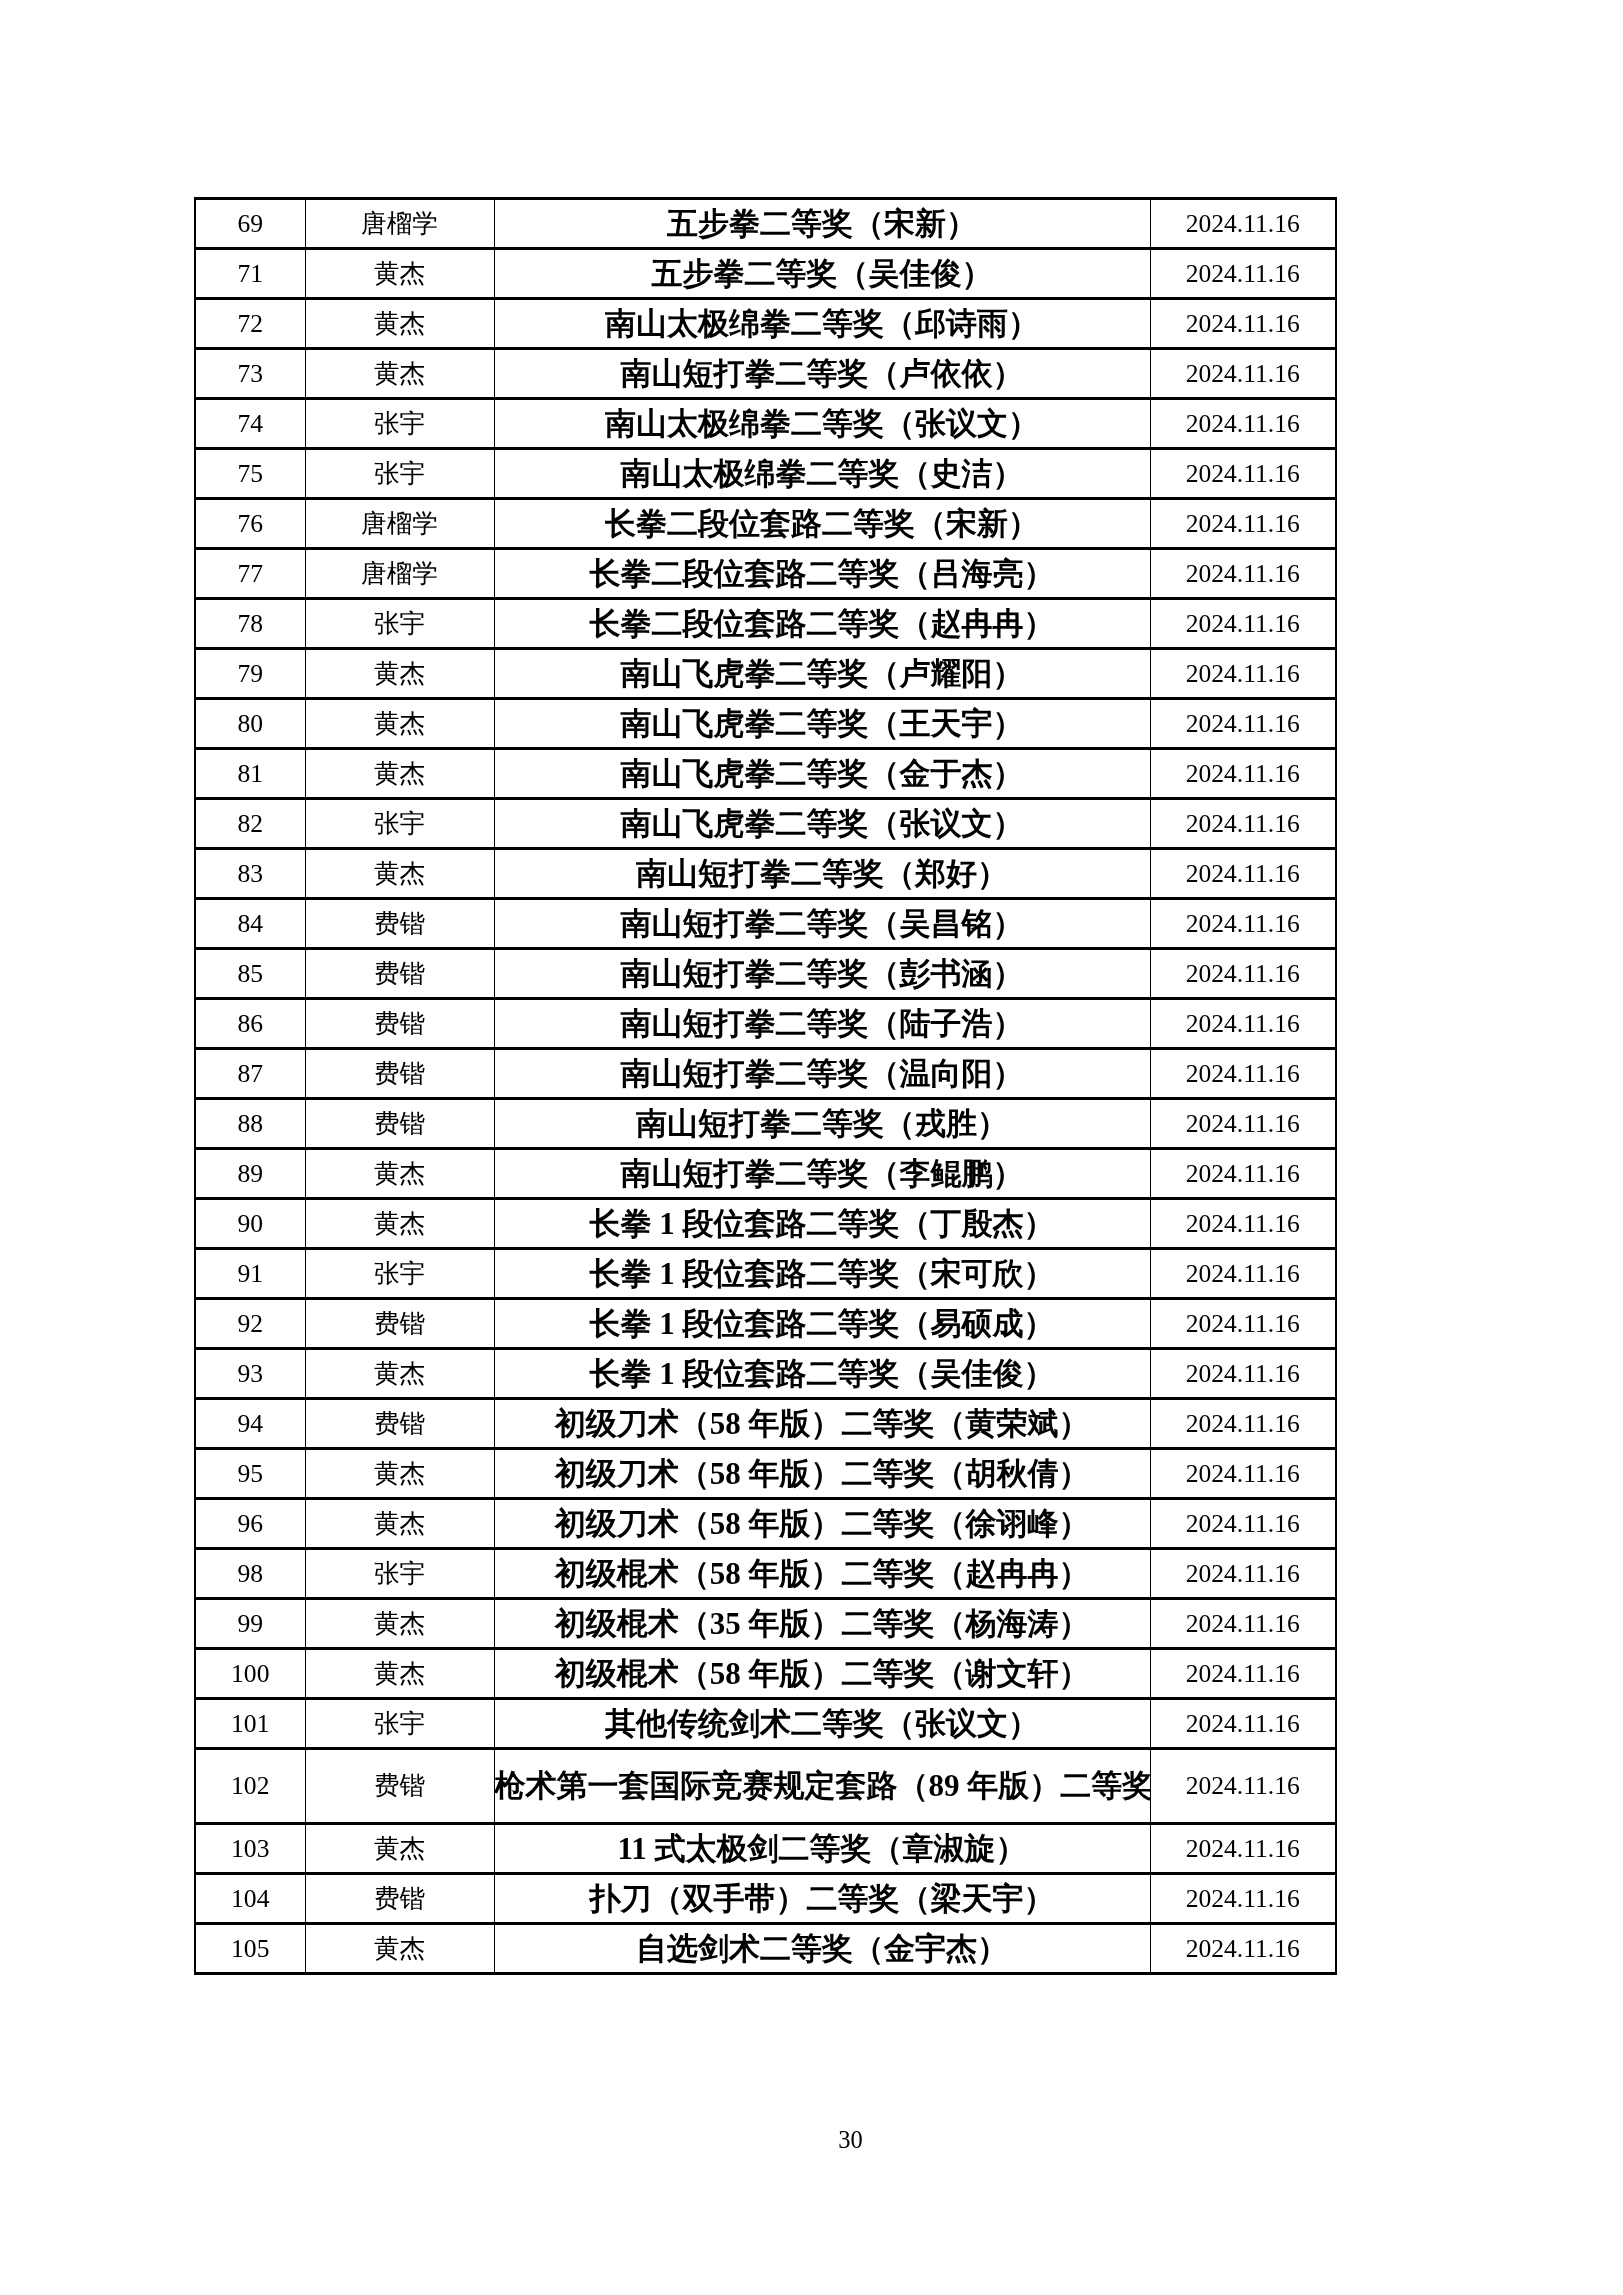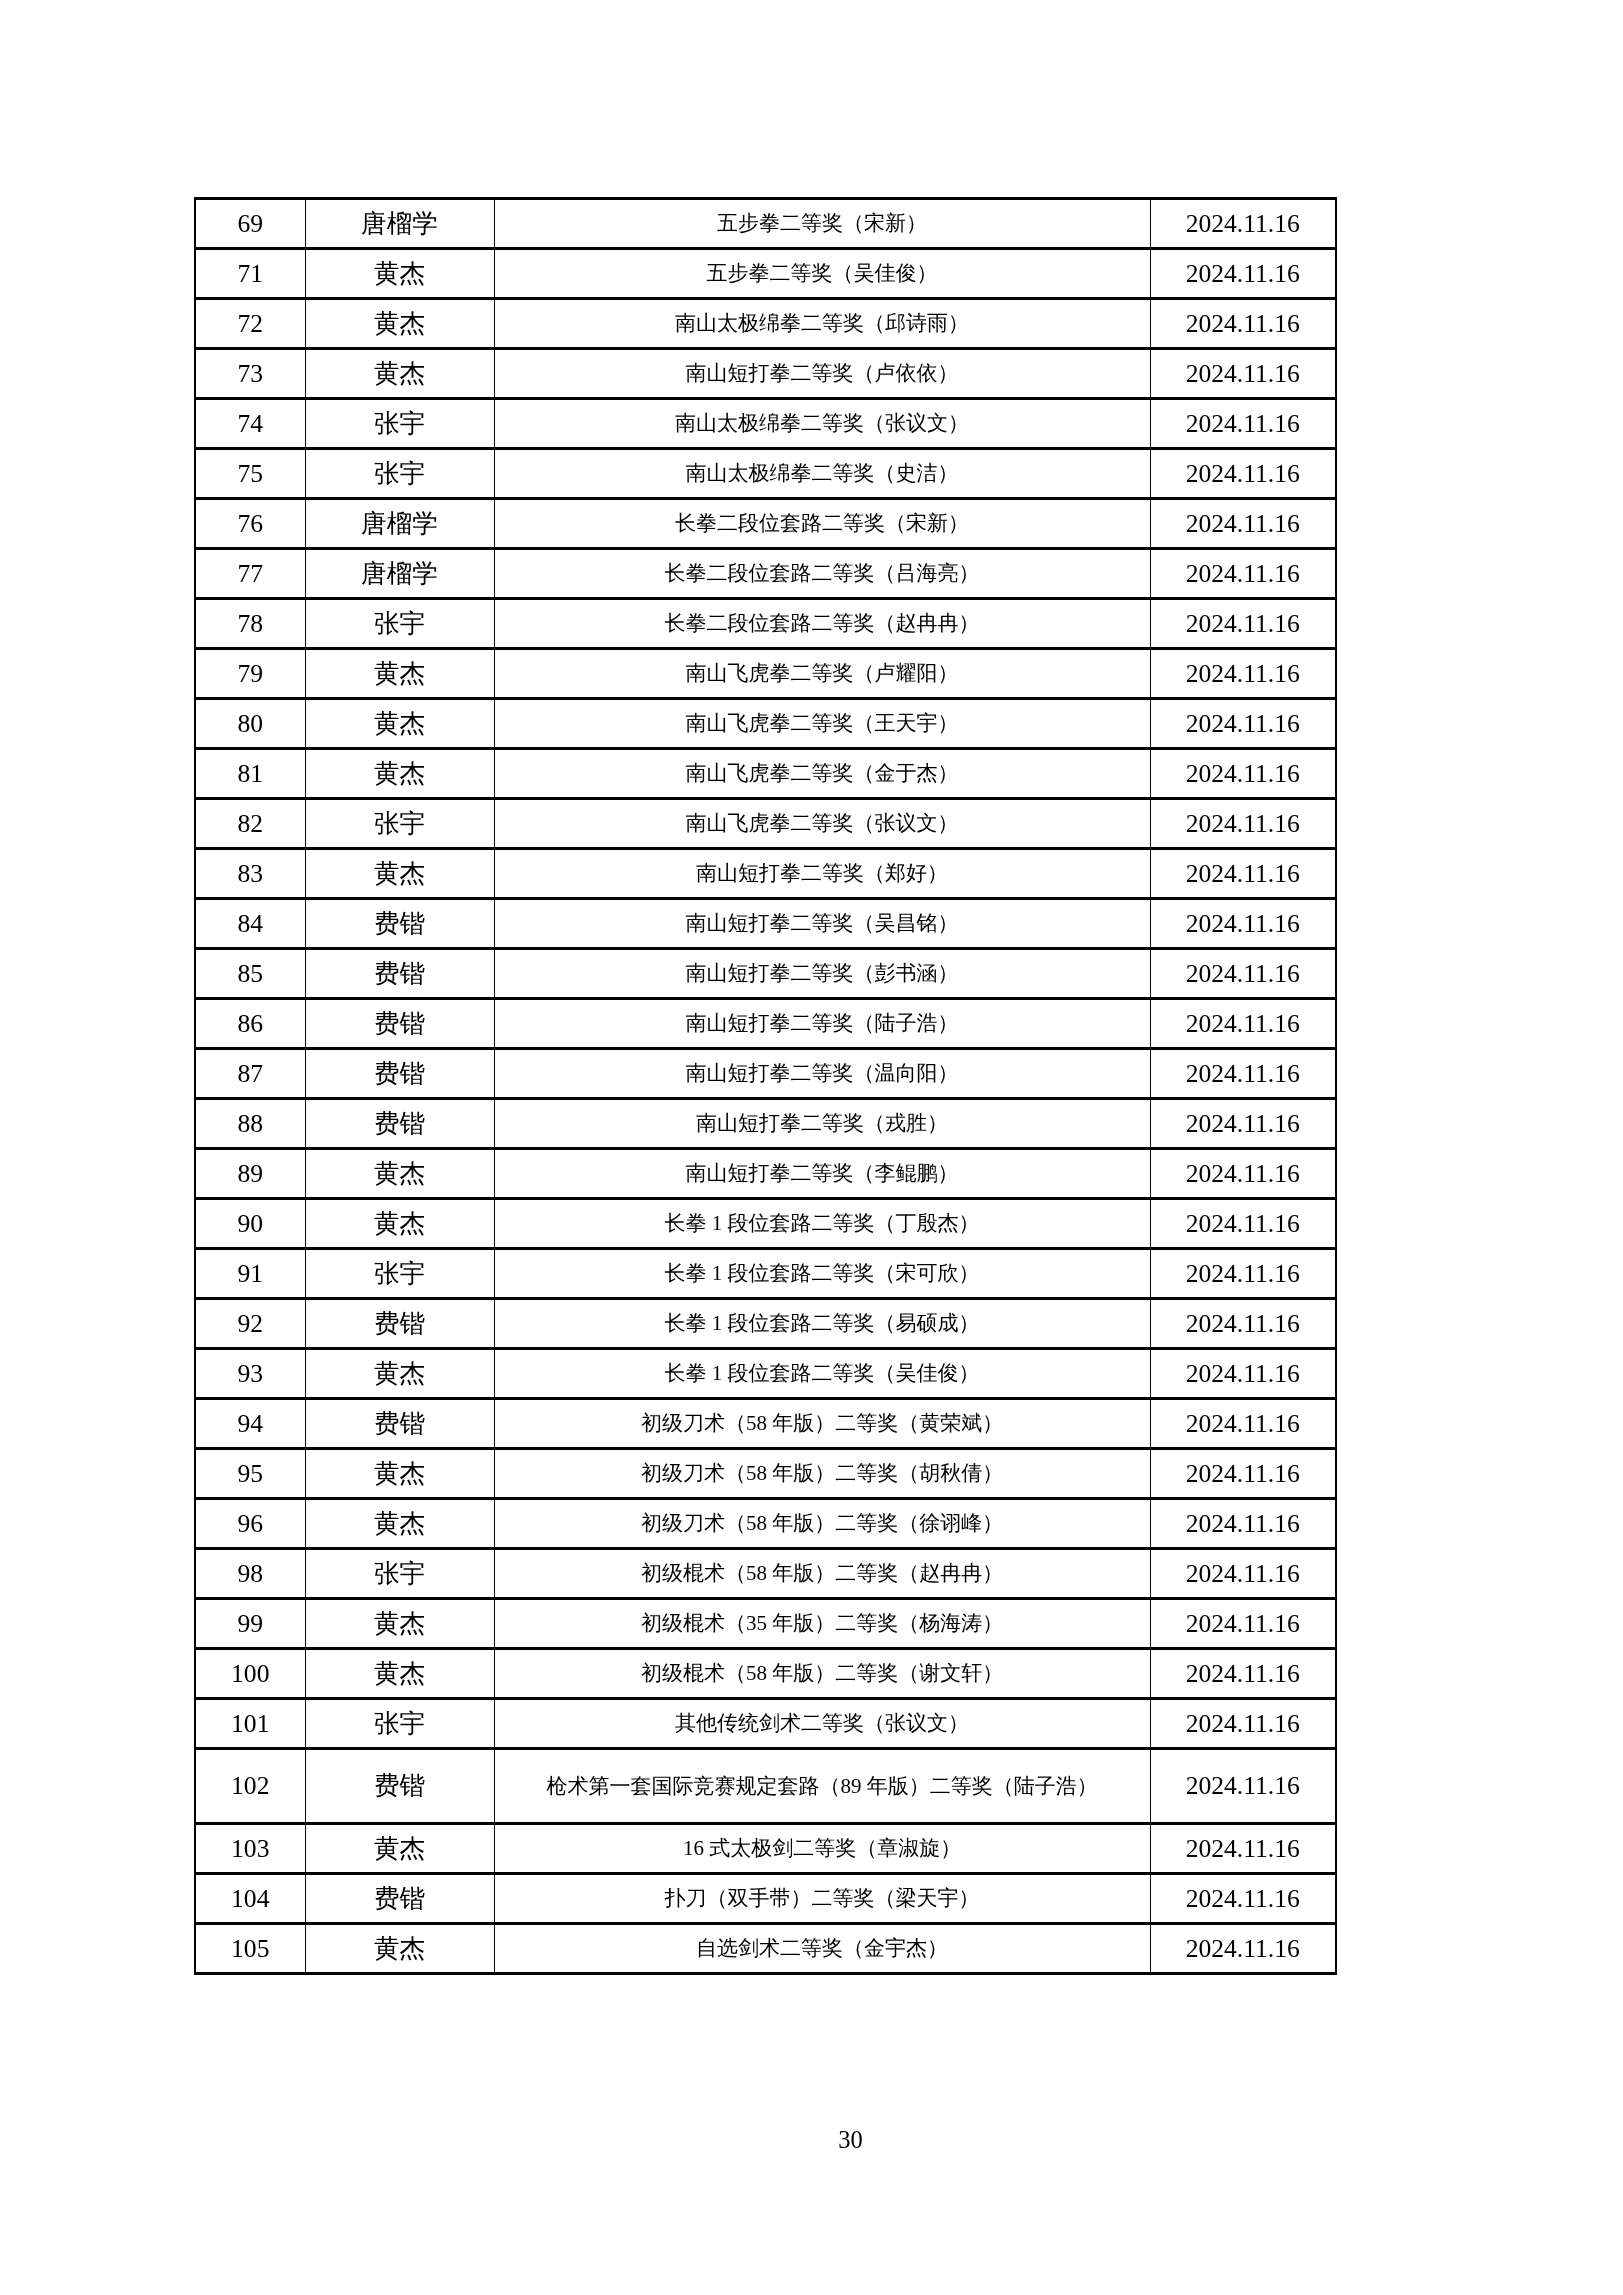--- a/index.html
+++ b/index.html
@@ -38,21 +38,22 @@
     vertical-align: middle;
     font-size: 25.6px;
     line-height: 1.15;
     white-space: nowrap;
     overflow: hidden;
   }
   .doc-table tr.tall td {
     height: 72px;
   }
   .doc-table td.award-cell {
-    font-size: 21px;
+    font-size: 31px;
+    font-weight: bold;
   }
   .page-footer {
     position: absolute;
     top: 2126px;
     left: 0;
     width: 100%;
     text-align: center;
     font-size: 24.5px;
     margin-left: 39px;
   }
@@ -256,21 +257,21 @@
   </tr>
       <tr class="tall">
     <td>102</td>
     <td>费锴</td>
     <td class="award-cell">枪术第一套国际竞赛规定套路（89 年版）二等奖（陆子浩）</td>
     <td>2024.11.16</td>
   </tr>
       <tr>
     <td>103</td>
     <td>黄杰</td>
-    <td class="award-cell">16 式太极剑二等奖（章淑旋）</td>
+    <td class="award-cell">11 式太极剑二等奖（章淑旋）</td>
     <td>2024.11.16</td>
   </tr>
       <tr>
     <td>104</td>
     <td>费锴</td>
     <td class="award-cell">扑刀（双手带）二等奖（梁天宇）</td>
     <td>2024.11.16</td>
   </tr>
       <tr>
     <td>105</td>

